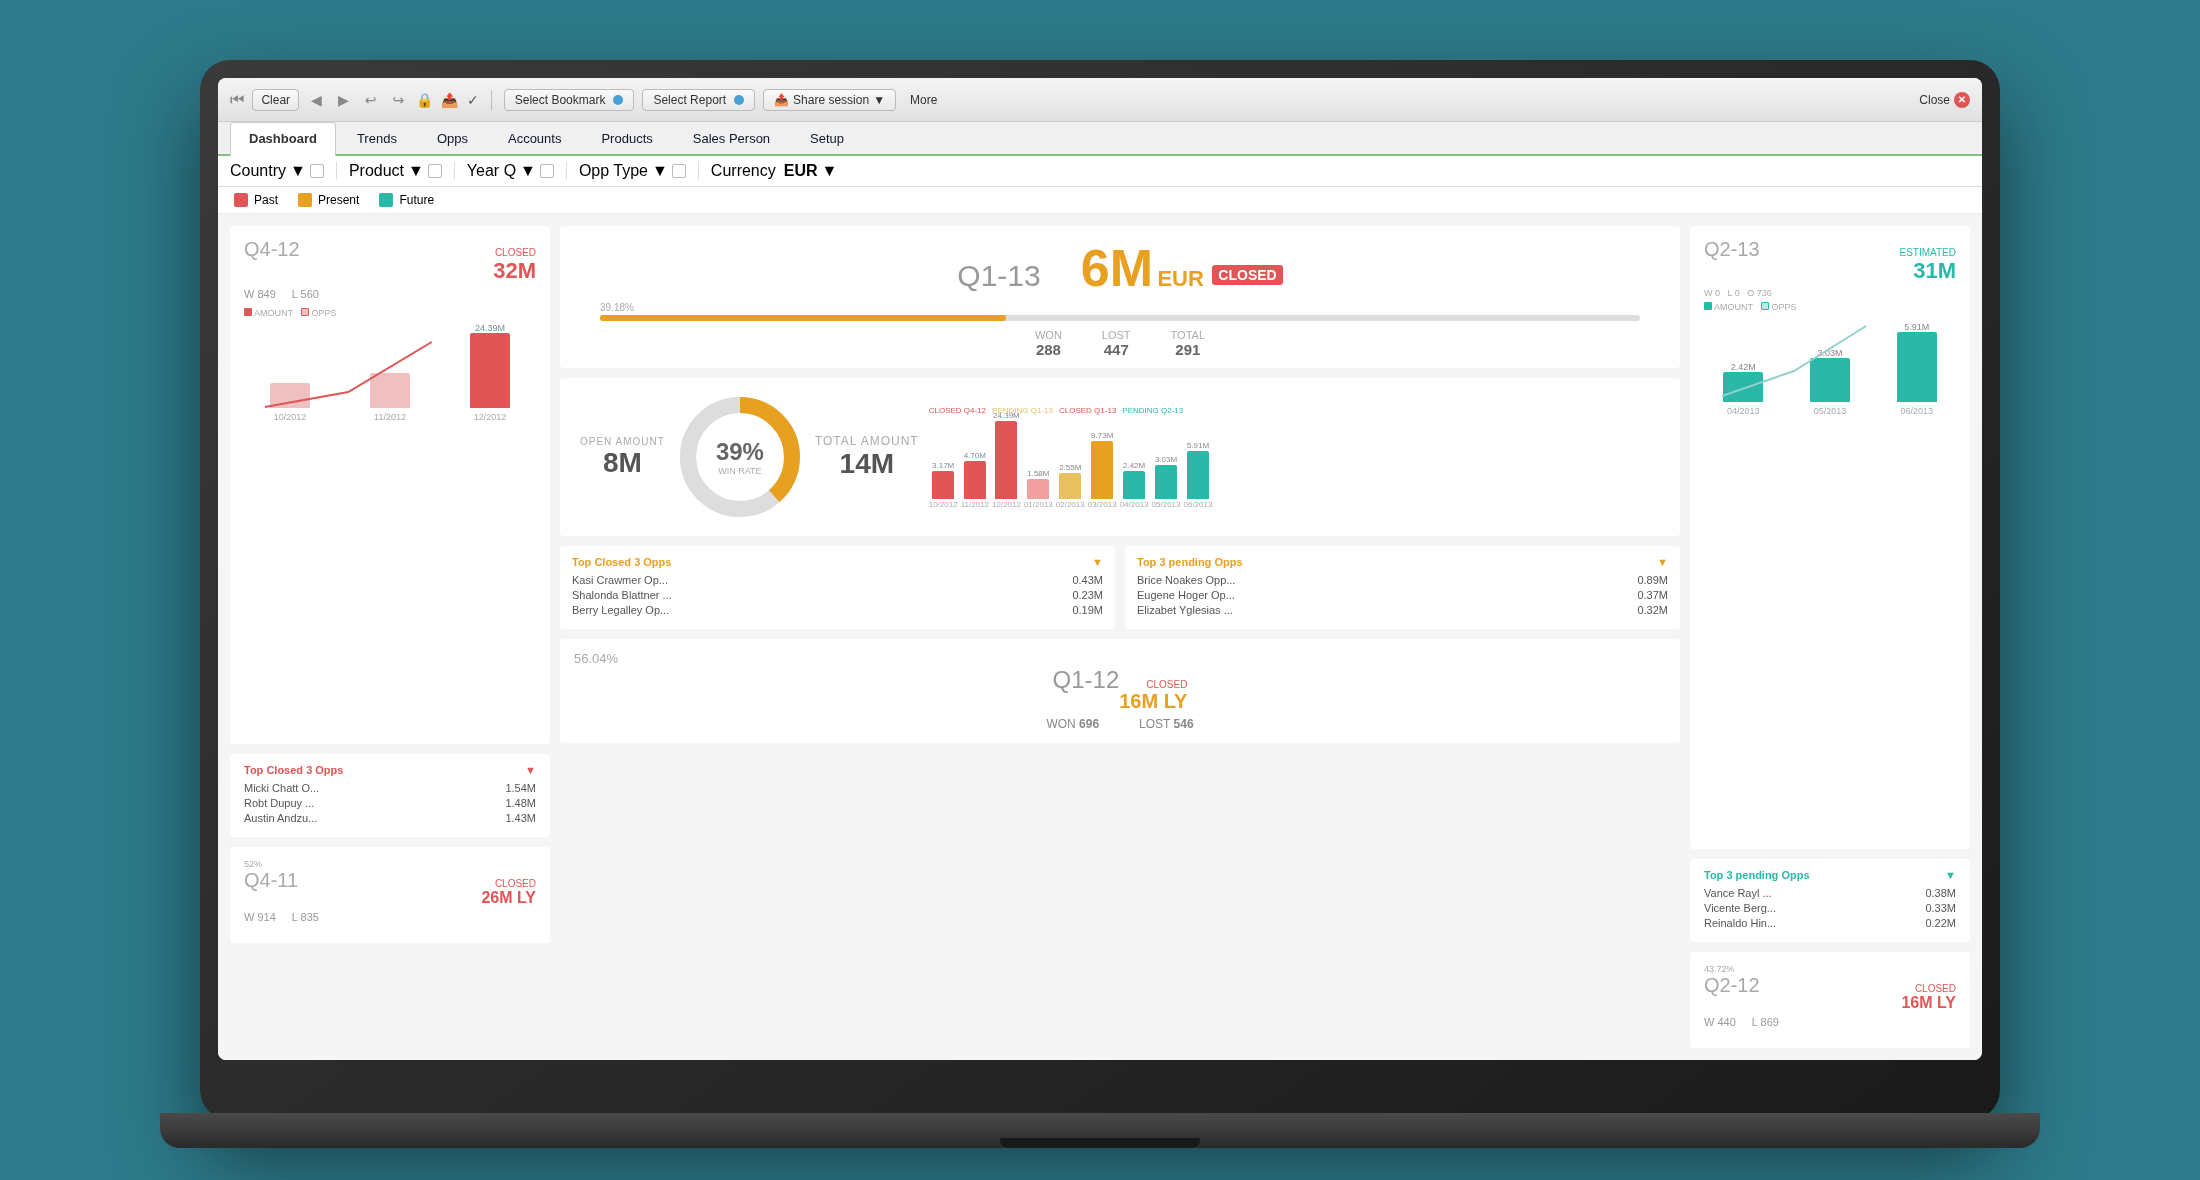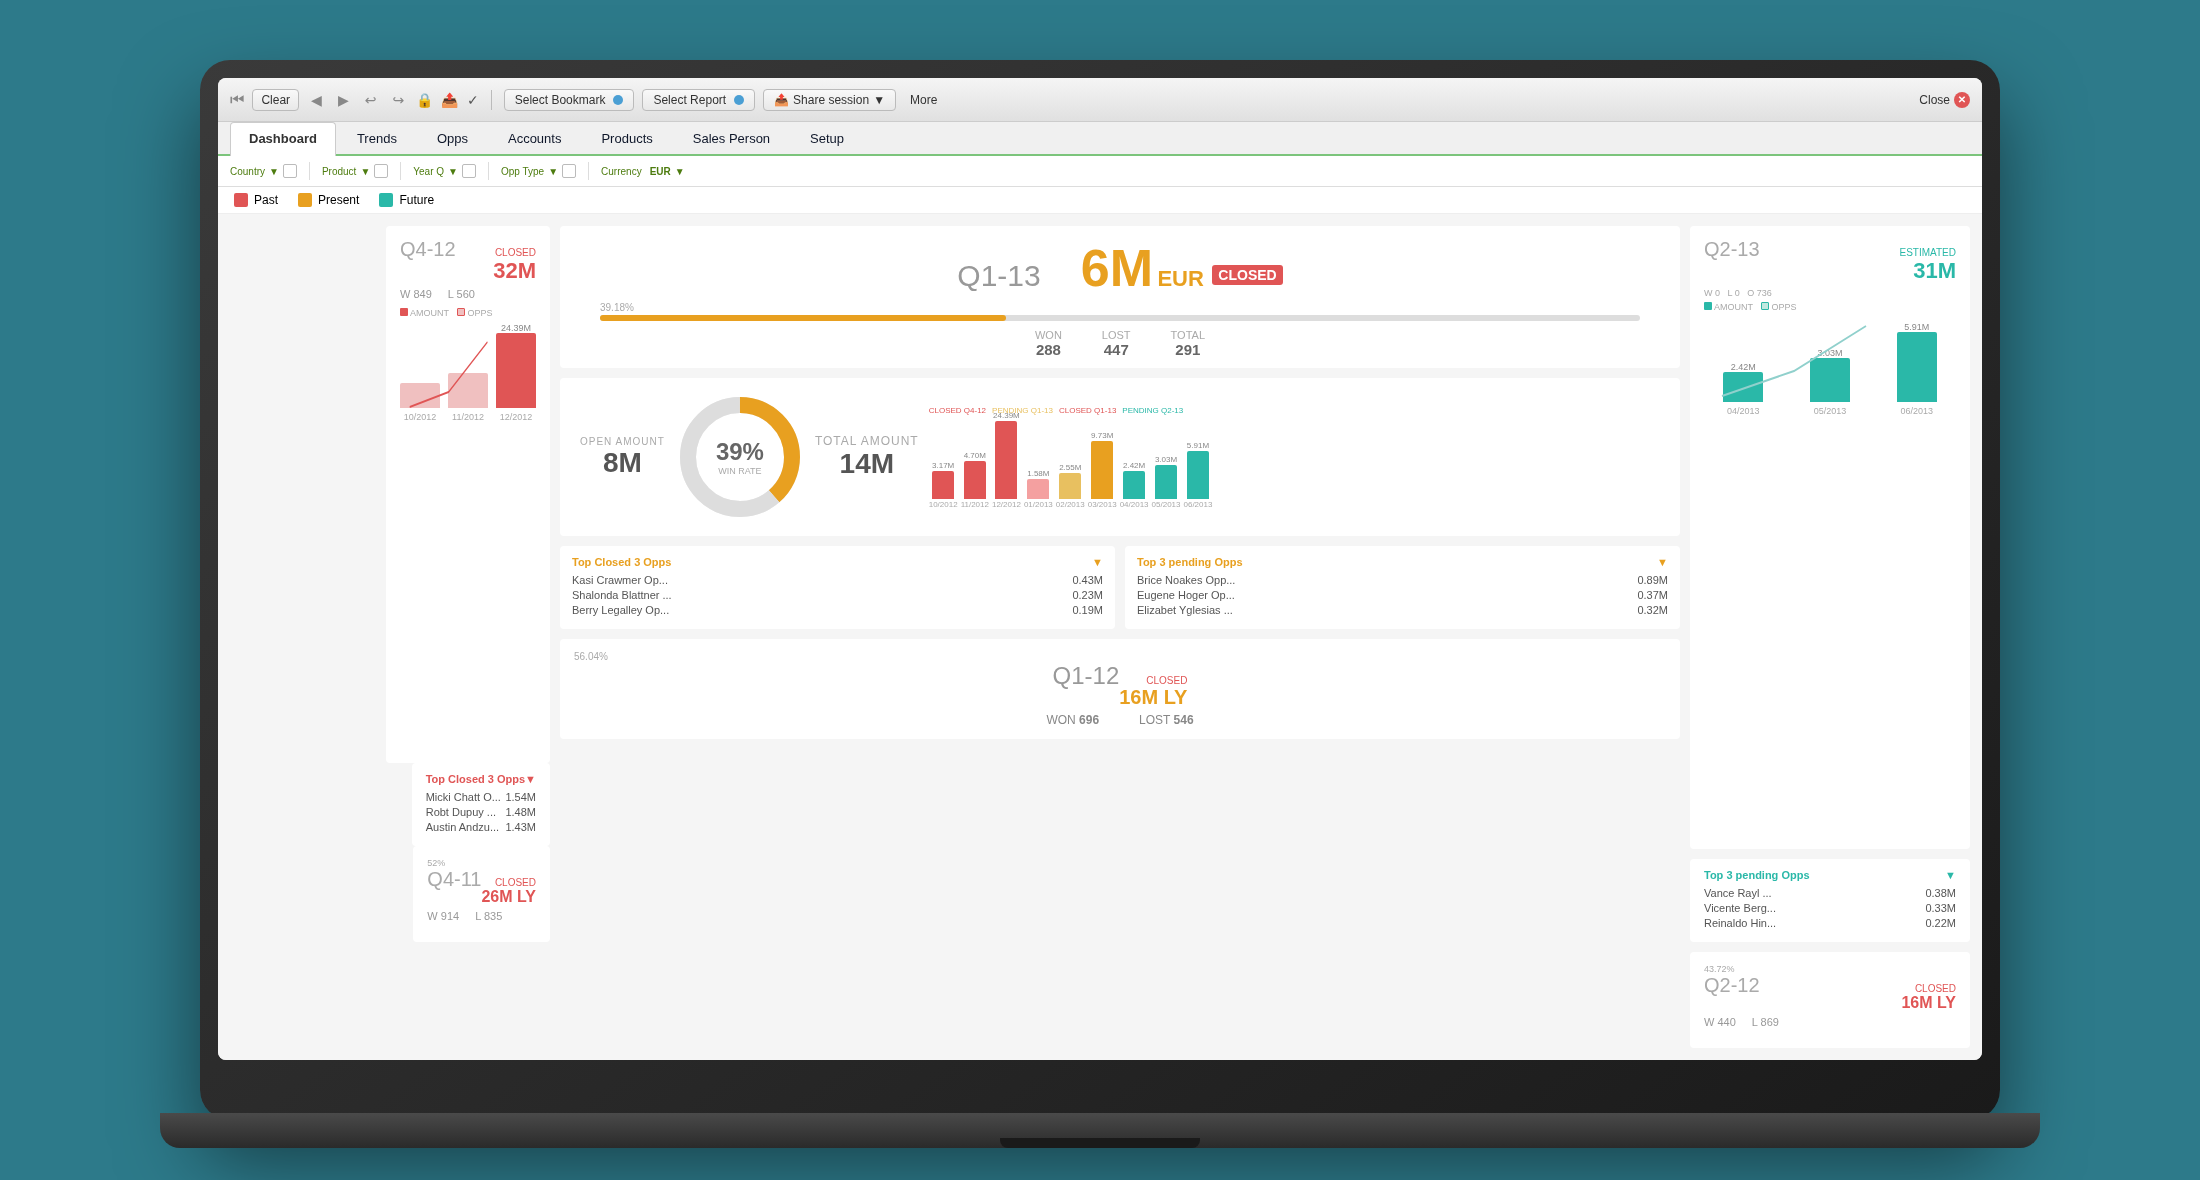--- a/index.html
+++ b/index.html
@@ -176,22 +176,22 @@
       display: flex;
       align-items: center;
       padding: 6px 12px;
       gap: 12px;
       flex-shrink: 0;
     }
     .filter-item {
       display: flex;
       align-items: center;
       gap: 4px;
-      font-size: 10px;
-      color: #4d7c0f;
+      font-size: 16px;
+      color: #000000;
     }
     .filter-checkbox {
       width: 14px;
       height: 14px;
       border: 1px solid #bbb;
       border-radius: 2px;
     }
     .filter-sep { width: 1px; height: 18px; background: #ddd; }
 
     
@@ -240,21 +240,21 @@
     .wlo-item { text-align: center; }
     .wlo-label { font-size: 11px; color: #aaa; }
     .wlo-value { font-size: 15px; color: #666; font-weight: bold; }
 
     
     .left-panel {
       grid-column: 1;
       grid-row: 1 / 3;
       display: flex;
       flex-direction: column;
-      align-items: flex-end;
+      gap: 10px;
     }
     .panel-card {
       background: white;
       border-radius: 4px;
       padding: 12px 14px;
       flex: 1;
     }
     .panel-header {
       display: flex;
       align-items: baseline;
@@ -686,21 +686,21 @@
               <span>0.37M</span>
             </div>
             <div class="opp-row">
               <span>Elizabet  Yglesias ...</span>
               <span>0.32M</span>
             </div>
           </div>
         </div>
 
         <div style="background:white; border-radius:4px; padding:12px 14px;">
-          <div style="font-size:10px; color:#aaa;">56.04%</div>
+          <div style="font-size:13px; color:#aaa;">56.04%</div>
           <div style="display:flex; align-items:baseline; justify-content:center;">
             <span style="font-size:24px; color:#999; font-weight:300;">Q1-12</span>
             <div style="text-align:right;">
               <div style="font-size:10px; color:#e05555;">CLOSED</div>
               <span style="font-size:20px; font-weight:bold; color:#e8a020;">16M LY</span>
             </div>
           </div>
           <div style="display:flex; justify-content:center; gap:40px; font-size:12px; color:#888; margin-top:4px;">
             <span>WON <strong>696</strong></span>
             <span>LOST <strong>546</strong></span>

